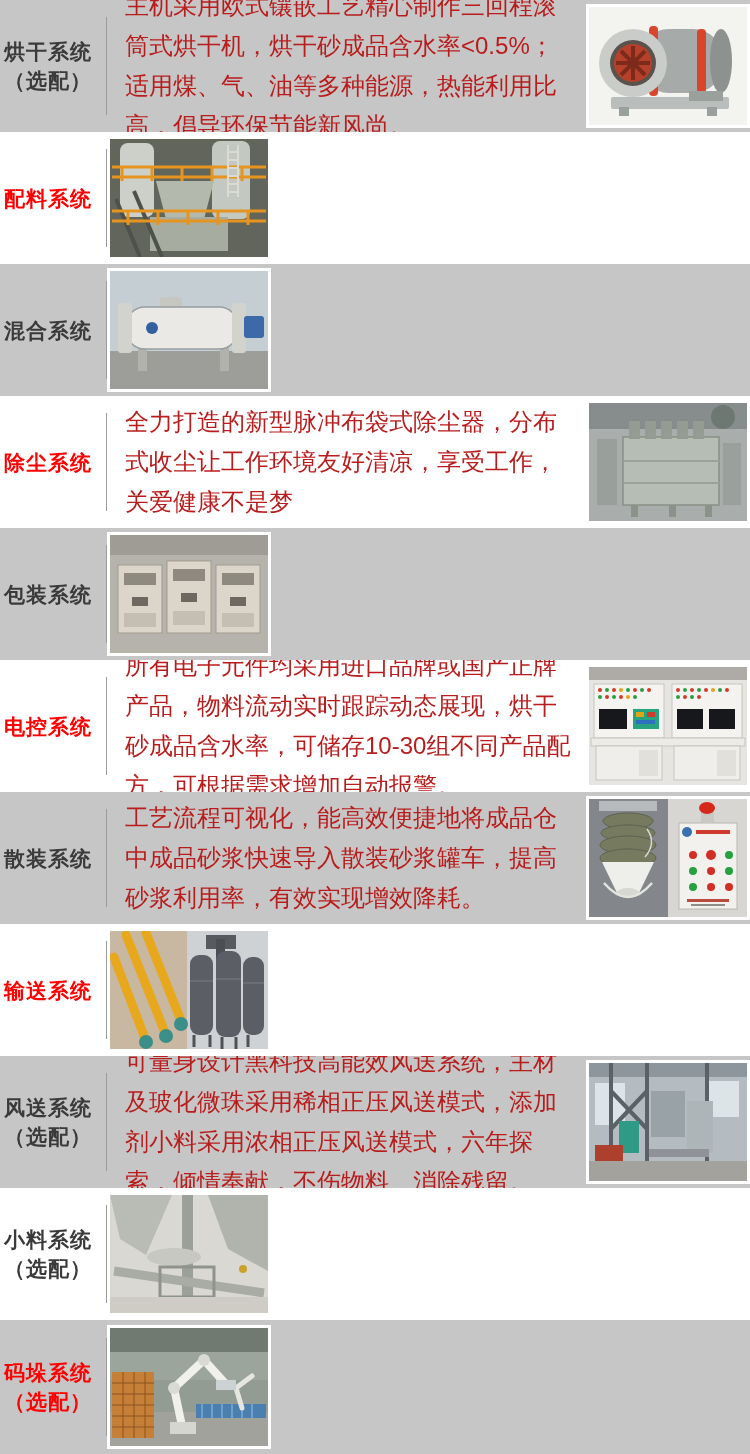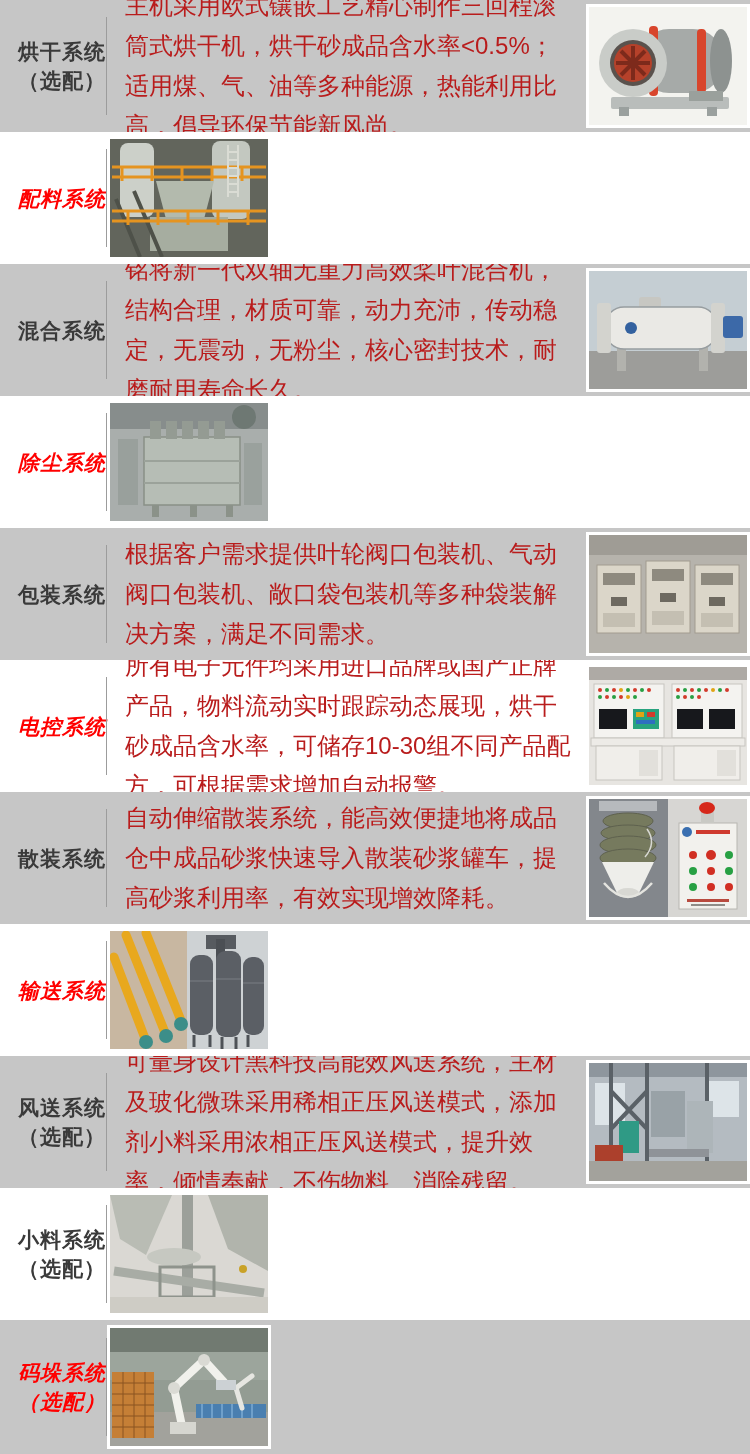--- a/index.html
+++ b/index.html
@@ -2,24 +2,24 @@
 <html><head>
 <meta charset="utf-8">
 <style>
   html,body{margin:0;padding:0;background:#ffffff;}
   body{width:750px;font-family:"Liberation Sans","DejaVu Sans",sans-serif;-webkit-font-smoothing:antialiased;}
   #rows{width:750px;}
   .row{display:flex;align-items:center;height:132px;width:750px;box-sizing:border-box;overflow:hidden;}
   .row:last-child{height:134px;}
   .bg-gray{background:#c6c6c6;}
   .bg-white{background:#ffffff;}
-  .label-col{flex:0 0 106px;width:106px;display:flex;flex-direction:column;justify-content:center;align-items:flex-end;padding-left:4px;box-sizing:border-box;}
+  .label-col{flex:0 0 106px;width:106px;display:flex;flex-direction:column;justify-content:center;align-items:flex-start;padding-left:4px;box-sizing:border-box;}
   .sys-name,.sys-optional{font-weight:bold;font-size:21px;line-height:29px;letter-spacing:1px;white-space:nowrap;}
   .c-dark{color:#3a3a3a;}
-  .c-red{color:#ff0000;font-style:italic;}
+  .c-red{color:#ff0000;}
   .vdivider{flex:0 0 1px;width:1px;height:98px;background:#9c9c9c;align-self:center;}
   .desc{flex:1;padding:0 12px 0 18px;font-size:24px;line-height:40px;color:#b91c1c;word-break:break-all;}
   .photo{flex:0 0 164px;width:164px;height:124px;margin:0 3px 0 0;background:#ffffff;padding:3px;box-sizing:border-box;}
   figure.photo{margin:0;}
   .photo svg{display:block;width:158px;height:118px;}
 </style>
 </head>
 <body>
 
 <div id="rows">
@@ -76,21 +76,20 @@
         </svg>
       </figure>
   </section>
 
   <section class="row bg-gray">
     <div class="label-col">
       <div class="sys-name c-dark">混合系统</div>
 
     </div>
     <div class="vdivider"></div>
-    <div class="desc">铭将新一代双轴无重力高效桨叶混合机，结构合理，材质可靠，动力充沛，传动稳定，无震动，无粉尘，核心密封技术，耐磨耐用寿命长久。</div>
     <figure class="photo">
         <svg xmlns="http://www.w3.org/2000/svg" viewBox="0 0 158 118">
           <rect width="158" height="118" fill="#c5ced3"></rect>
           <rect y="80" width="158" height="38" fill="#9d9d9a"></rect>
           <rect x="28" y="76" width="9" height="24" fill="#b2b2ad"></rect>
           <rect x="110" y="76" width="9" height="24" fill="#b2b2ad"></rect>
           <rect x="50" y="26" width="22" height="12" rx="3" fill="#c7c7c2"></rect>
           <rect x="16" y="36" width="112" height="42" rx="19" fill="#eae9e5" stroke="#979da0" stroke-width="1.5"></rect>
           <rect x="8" y="32" width="14" height="50" rx="3" fill="#d3d3ce"></rect>
           <rect x="122" y="32" width="14" height="50" rx="3" fill="#d3d3ce"></rect>
@@ -99,20 +98,21 @@
         </svg>
       </figure>
   </section>
 
   <section class="row bg-white">
     <div class="label-col">
       <div class="sys-name c-red">除尘系统</div>
 
     </div>
     <div class="vdivider"></div>
+    <div class="desc">全力打造的新型脉冲布袋式除尘器，分布式收尘让工作环境友好清凉，享受工作，关爱健康不是梦</div>
     <figure class="photo">
         <svg xmlns="http://www.w3.org/2000/svg" viewBox="0 0 158 118">
           <rect width="158" height="118" fill="#a9aeac"></rect>
           <rect width="158" height="26" fill="#878d8c"></rect>
           <rect x="8" y="36" width="20" height="66" fill="#99a09c"></rect>
           <circle cx="134" cy="14" r="12" fill="#6e7873"></circle>
           <rect x="34" y="34" width="96" height="68" fill="#b6bdb5" stroke="#899087" stroke-width="1.5"></rect>
           <g fill="#949b93">
             <rect x="40" y="18" width="11" height="18"></rect>
             <rect x="56" y="18" width="11" height="18"></rect>
@@ -130,21 +130,20 @@
         </svg>
       </figure>
   </section>
 
   <section class="row bg-gray">
     <div class="label-col">
       <div class="sys-name c-dark">包装系统</div>
 
     </div>
     <div class="vdivider"></div>
-    <div class="desc">根据客户需求提供叶轮阀口包装机、气动阀口包装机、敞口袋包装机等多种袋装解决方案，满足不同需求。</div>
     <figure class="photo">
         <svg xmlns="http://www.w3.org/2000/svg" viewBox="0 0 158 118">
           <rect width="158" height="118" fill="#b6b3ac"></rect>
           <rect width="158" height="20" fill="#9f9c95"></rect>
           <g fill="#dbd6c9" stroke="#a29c8f">
             <rect x="8" y="30" width="44" height="68"></rect>
             <rect x="57" y="26" width="44" height="72"></rect>
             <rect x="106" y="30" width="44" height="68"></rect>
           </g>
           <g fill="#8e8a7f">
@@ -230,21 +229,21 @@
         </svg>
       </figure>
   </section>
 
   <section class="row bg-gray">
     <div class="label-col">
       <div class="sys-name c-dark">散装系统</div>
 
     </div>
     <div class="vdivider"></div>
-    <div class="desc">自动伸缩散装系统，能高效便捷地将成品仓中成品砂浆快速导入散装砂浆罐车，提高砂浆利用率，有效实现增效降耗。</div>
+    <div class="desc">工艺流程可视化，能高效便捷地将成品仓中成品砂浆快速导入散装砂浆罐车，提高砂浆利用率，有效实现增效降耗。</div>
     <figure class="photo">
         <svg xmlns="http://www.w3.org/2000/svg" viewBox="0 0 158 118">
           <rect width="79" height="118" fill="#83878c"></rect>
           <rect x="79" width="79" height="118" fill="#d7d6d3"></rect>
           <rect x="10" y="2" width="58" height="10" fill="#b7babd"></rect>
           <g fill="#767a5e" stroke="#5e614e">
             <ellipse cx="39" cy="22" rx="25" ry="8"></ellipse>
             <ellipse cx="39" cy="34" rx="27" ry="8"></ellipse>
             <ellipse cx="39" cy="46" rx="28" ry="9"></ellipse>
             <ellipse cx="39" cy="59" rx="28" ry="9"></ellipse>
@@ -311,21 +310,21 @@
         </svg>
       </figure>
   </section>
 
   <section class="row bg-gray">
     <div class="label-col">
       <div class="sys-name c-dark">风送系统</div>
       <div class="sys-optional c-dark">（选配）</div>
     </div>
     <div class="vdivider"></div>
-    <div class="desc">可量身设计黑科技高能效风送系统，主材及玻化微珠采用稀相正压风送模式，添加剂小料采用浓相正压风送模式，提升效率，倾情奉献，不伤物料、消除残留。</div>
+    <div class="desc">可量身设计黑科技高能效风送系统，主材及玻化微珠采用稀相正压风送模式，添加剂小料采用浓相正压风送模式，六年探索，倾情奉献，不伤物料、消除残留。</div>
     <figure class="photo">
         <svg xmlns="http://www.w3.org/2000/svg" viewBox="0 0 158 118">
           <rect width="158" height="118" fill="#b4bbc1"></rect>
           <rect width="158" height="14" fill="#8e969d"></rect>
           <g fill="#dde4e8">
             <rect x="6" y="20" width="30" height="42"></rect>
             <rect x="118" y="18" width="32" height="36"></rect>
           </g>
           <g stroke="#5a6167" stroke-width="4" fill="none">
             <path d="M22 0 V118 M58 0 V118 M118 0 V118"></path>

